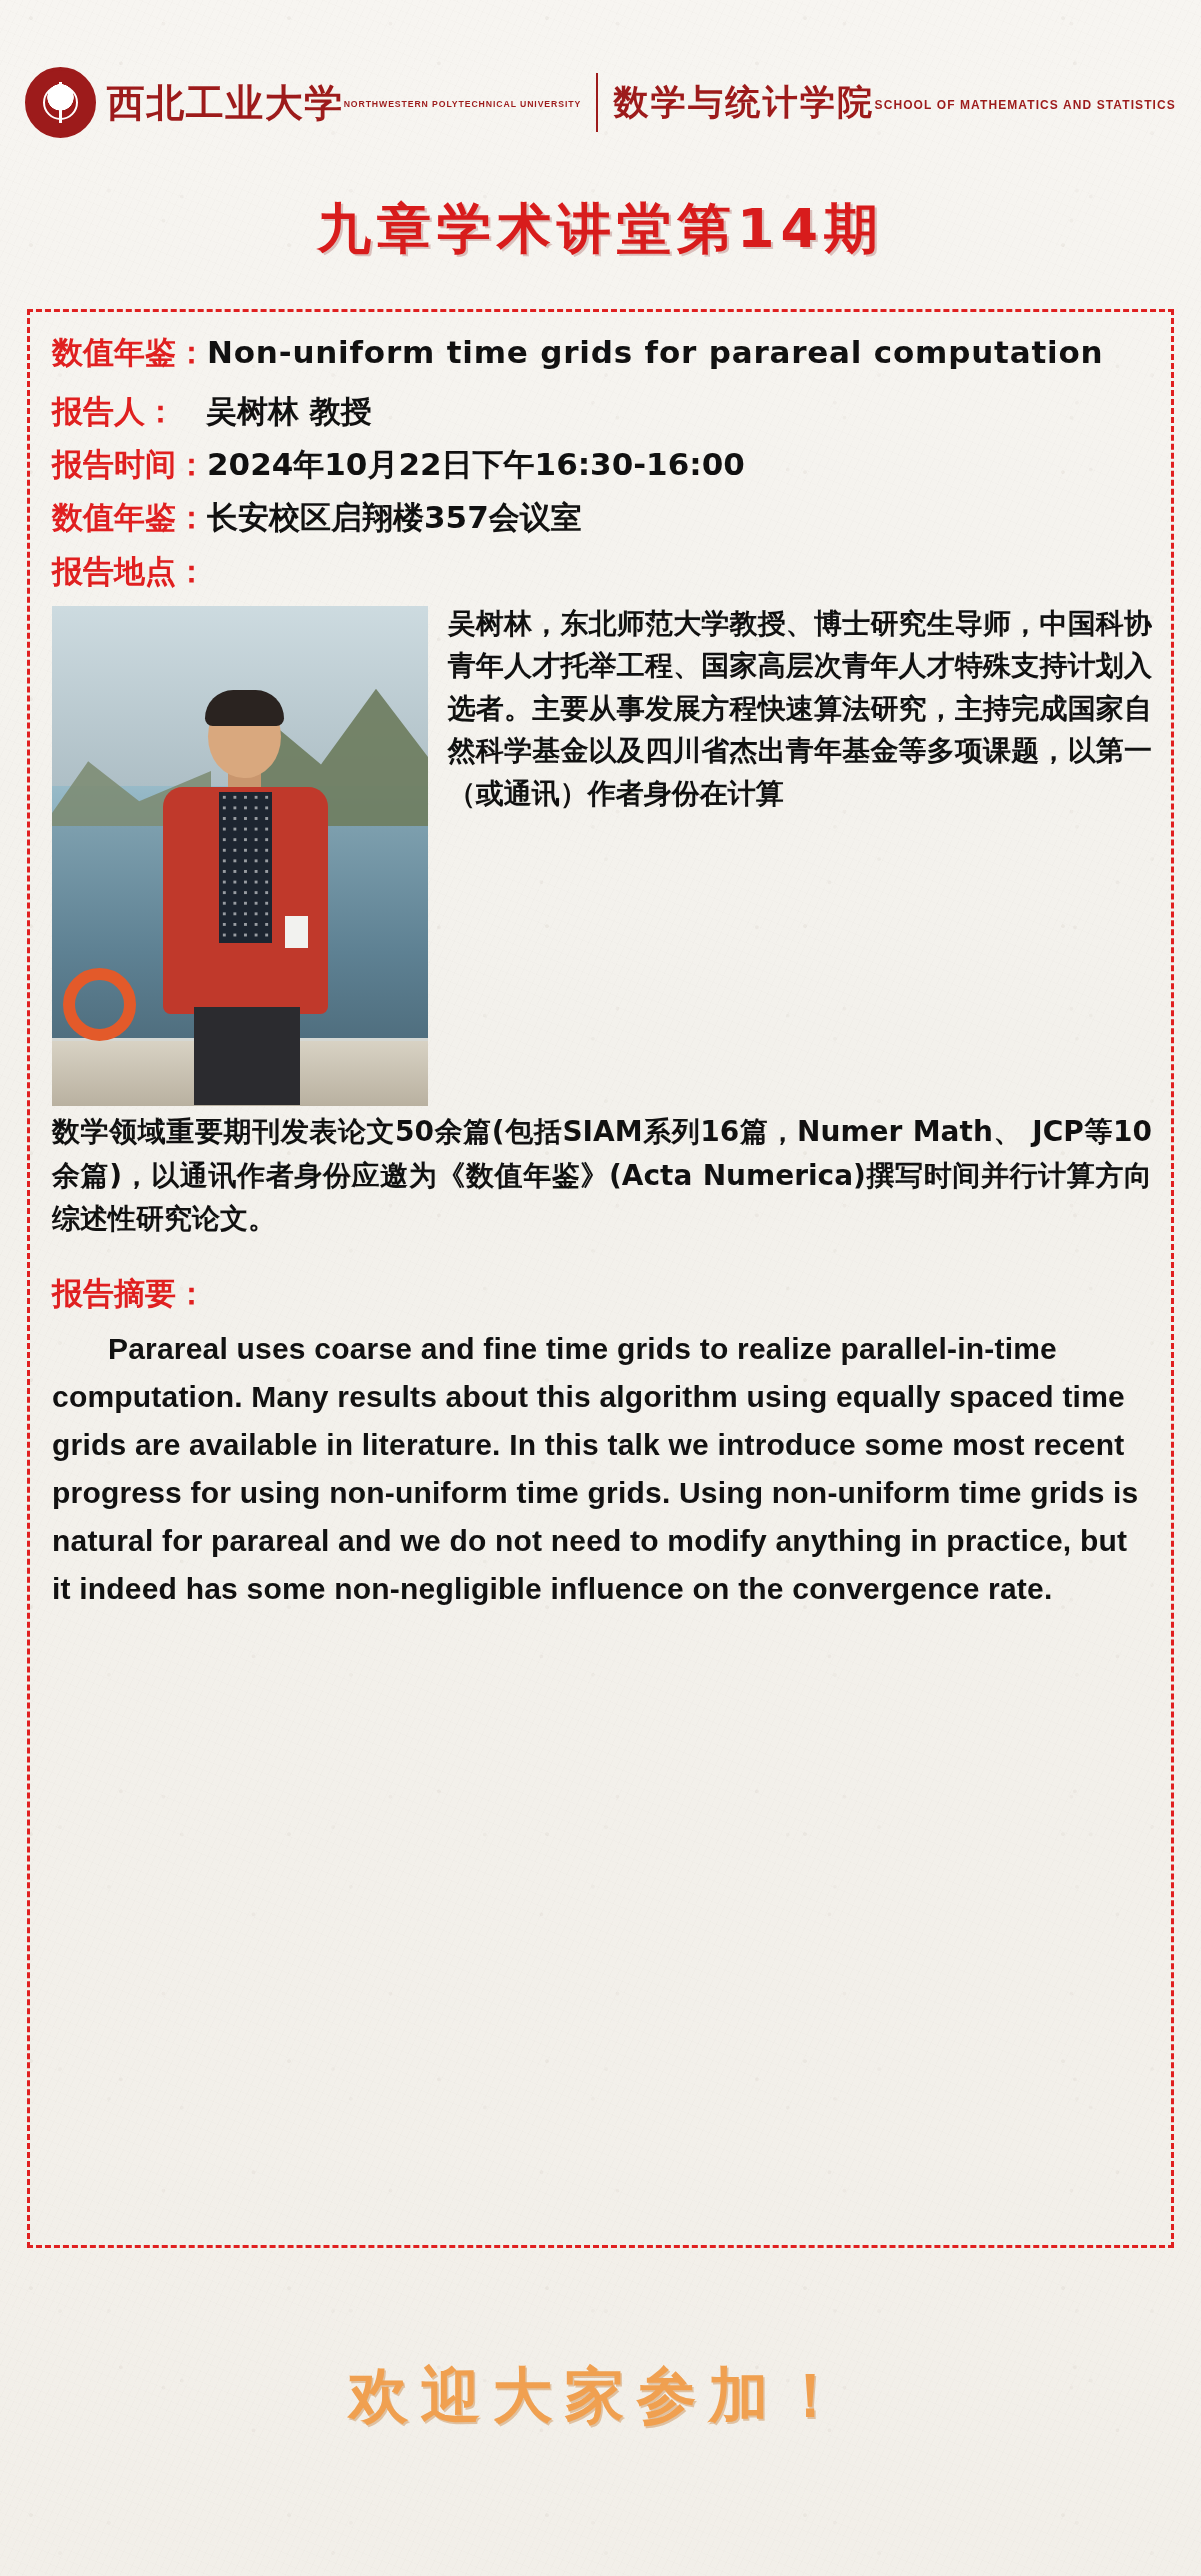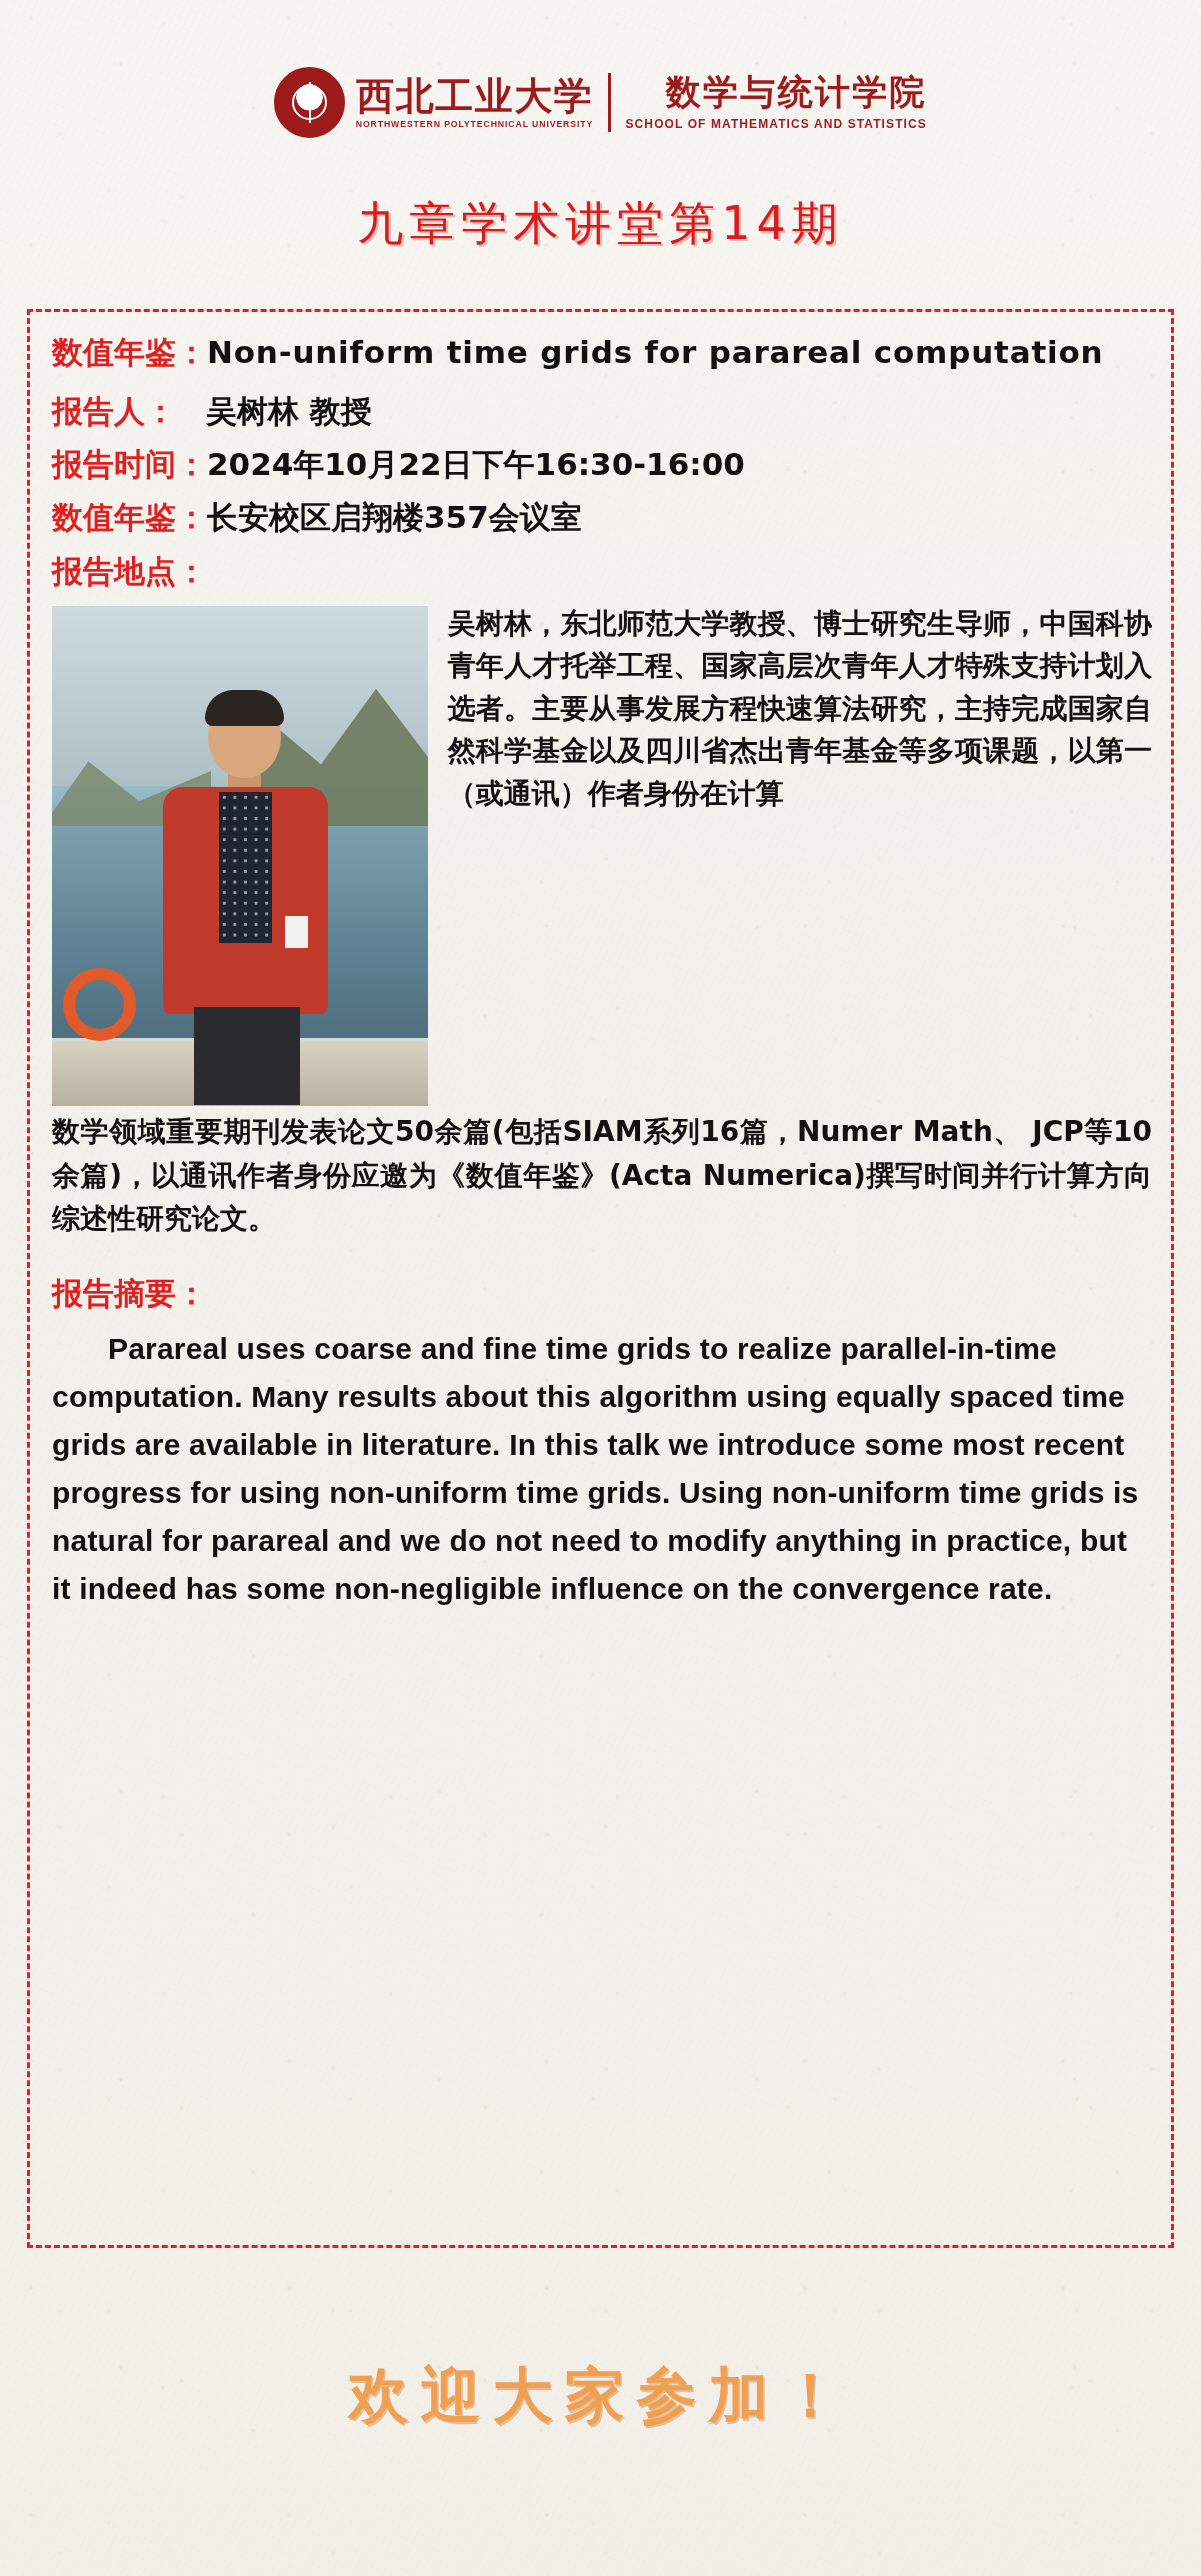--- a/index.html
+++ b/index.html
@@ -80,22 +80,22 @@
     position: absolute;
     left: 50%;
     top: 12px;
     width: 2.3px;
     height: 41px;
     margin-left: -1.1px;
     background: #ffffff;
   }
   .logo-cn-block {
     display: flex;
-    flex-direction: column;
-    align-items: flex-end;
+    flex-direction: row;
+    align-items: center;
   }
   .logo-cn {
     font-family: "DejaVu Serif", "Liberation Serif", serif;
     font-weight: bold;
     font-size: 38px;
     color: #9d1b1b;
     letter-spacing: 1.5px;
     line-height: 1.05;
   }
   .logo-en {
@@ -128,22 +128,22 @@
   }
 
   
   .main-title {
     position: absolute;
     top: 193px;
     left: 0;
     right: 0;
     text-align: center;
     font-family: "DejaVu Sans", "Liberation Sans", sans-serif;
-    font-weight: normal;
-    font-size: 46px;
+    font-weight: bold;
+    font-size: 54px;
     letter-spacing: 6px;
     color: #d81c1c;
     text-shadow: 2.3px 2.3px 0 rgba(120,10,10,0.22);
   }
 
   
   .frame {
     position: absolute;
     top: 309px;
     left: 27px;

